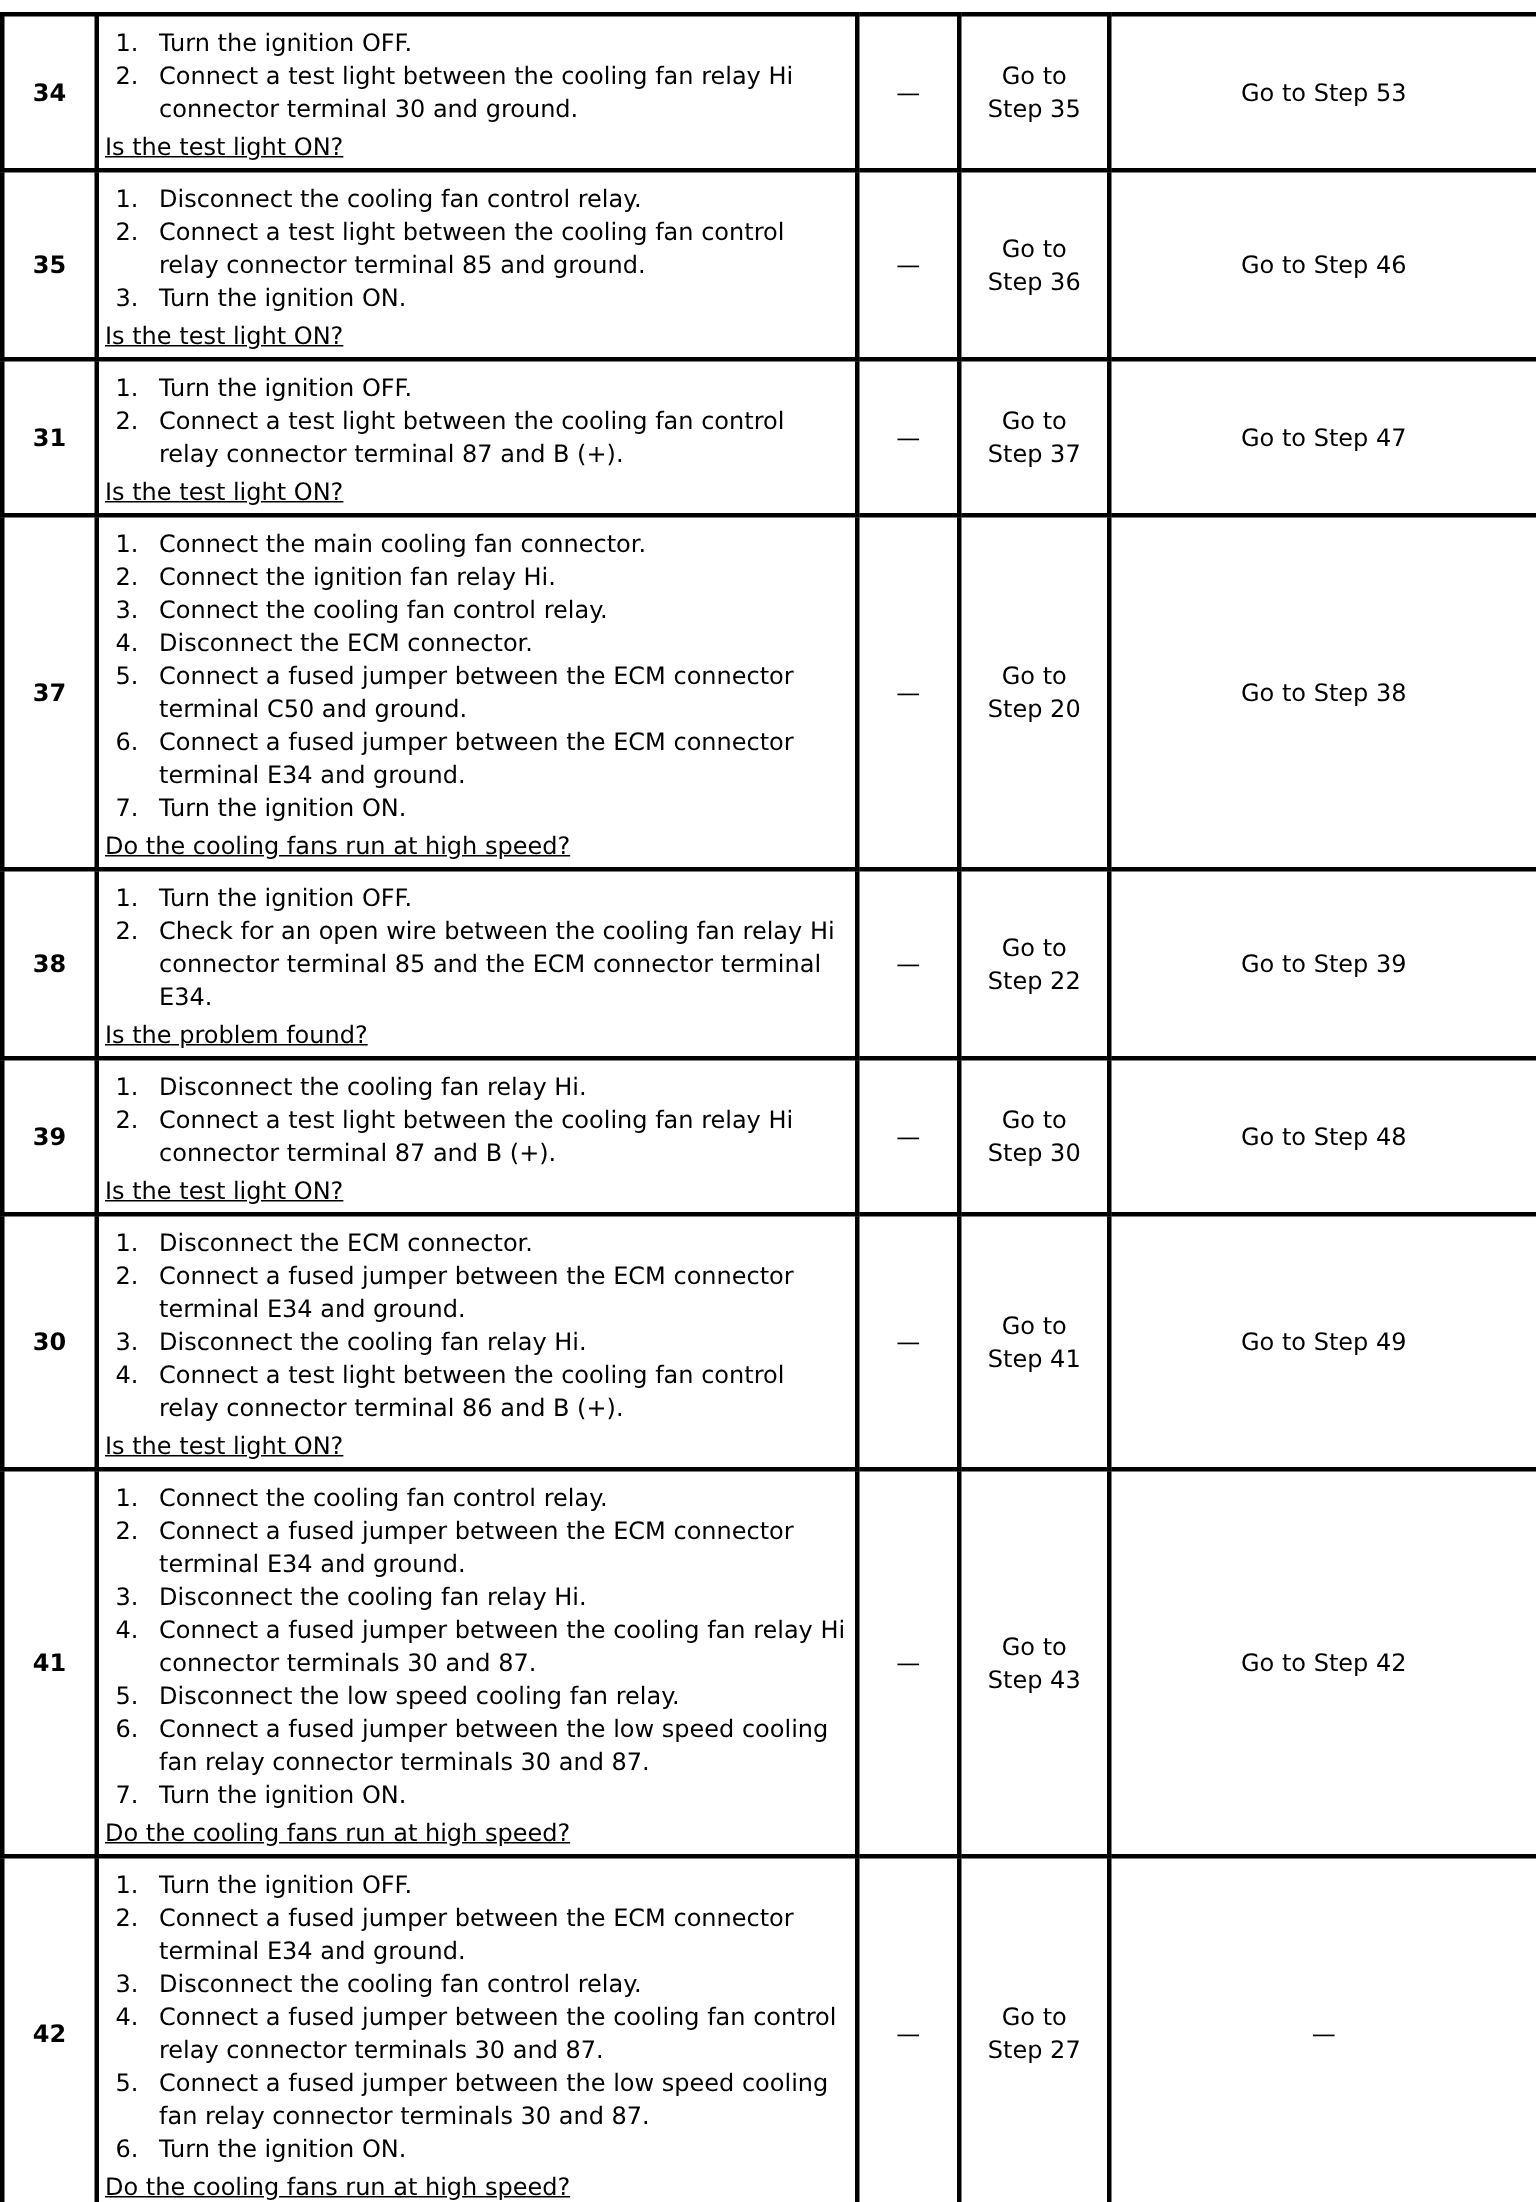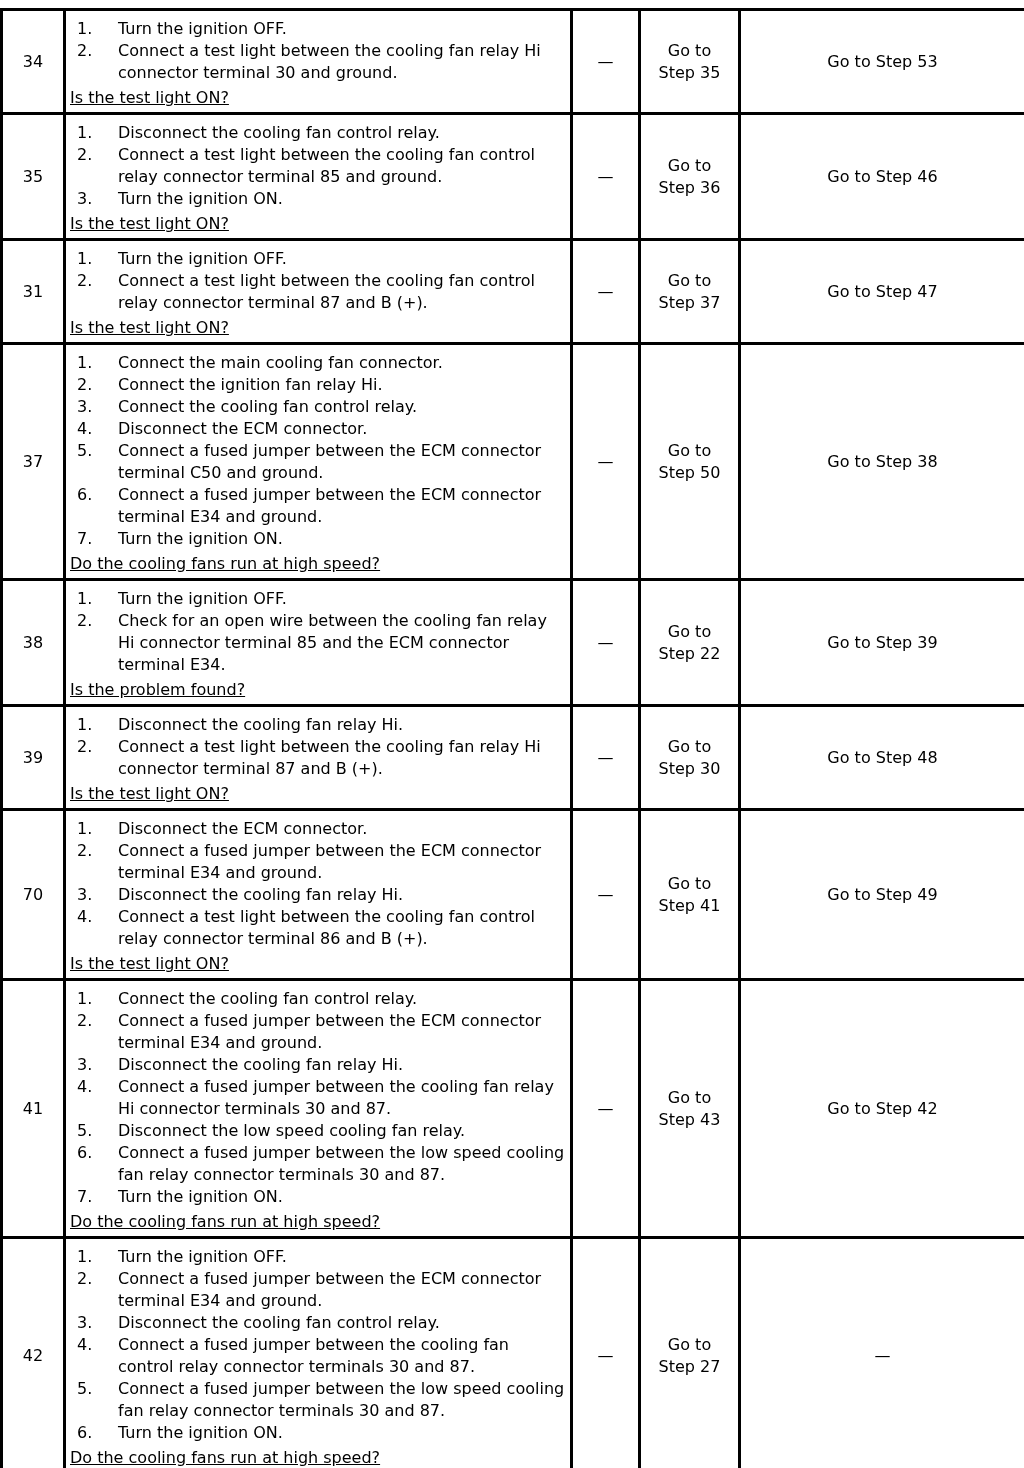--- a/index.html
+++ b/index.html
@@ -26,40 +26,41 @@
     vertical-align: middle;
     font-size: 16px;
   }
   col.c-step  { width: 63px; }
   col.c-act   { width: 507px; }
   col.c-val   { width: 68px; }
   col.c-yes   { width: 100px; }
   col.c-no    { width: 286px; }
   td.step-cell {
     text-align: center;
+    font-weight: bold;
   }
   td.action-cell {
     vertical-align: top;
     padding: 7px 4px 3px 4px;
   }
   td.value-cell, td.yes-cell, td.no-cell {
     text-align: center;
     line-height: 22px;
   }
   td.yes-cell { padding: 0 14px; }
   .li {
     display: flex;
     line-height: 22px;
   }
   .num {
     flex: none;
     width: 36px;
     padding-left: 7px;
   }
-  .txt { flex: 1; margin-left: 12px; }
+  .txt { flex: 1; }
   .question {
     line-height: 22px;
     margin-top: 3px;
     text-decoration: underline;
   }
 </style>
 </head>
 <body>
 
 <div class="page">
@@ -165,21 +166,21 @@
                 <span class="txt">Connect a fused jumper between the ECM connector terminal E34 and ground.</span>
               </div>
               <div class="li">
                 <span class="num">7.</span>
                 <span class="txt">Turn the ignition ON.</span>
               </div>
             </div>
       <div class="question">Do the cooling fans run at high speed?</div>
     </td>
     <td class="value-cell">—</td>
-    <td class="yes-cell">Go to Step 50</td>
+    <td class="yes-cell">Go to Step 20</td>
     <td class="no-cell">Go to Step 38</td>
   </tr>
 
   <tr>
     <td class="step-cell">38</td>
     <td class="action-cell">
       <div class="list">
               <div class="li">
                 <span class="num">1.</span>
                 <span class="txt">Turn the ignition OFF.</span>
@@ -210,21 +211,21 @@
               </div>
             </div>
       <div class="question">Is the test light ON?</div>
     </td>
     <td class="value-cell">—</td>
     <td class="yes-cell">Go to Step 30</td>
     <td class="no-cell">Go to Step 48</td>
   </tr>
 
   <tr>
-    <td class="step-cell">70</td>
+    <td class="step-cell">30</td>
     <td class="action-cell">
       <div class="list">
               <div class="li">
                 <span class="num">1.</span>
                 <span class="txt">Disconnect the ECM connector.</span>
               </div>
               <div class="li">
                 <span class="num">2.</span>
                 <span class="txt">Connect a fused jumper between the ECM connector terminal E34 and ground.</span>
               </div>

